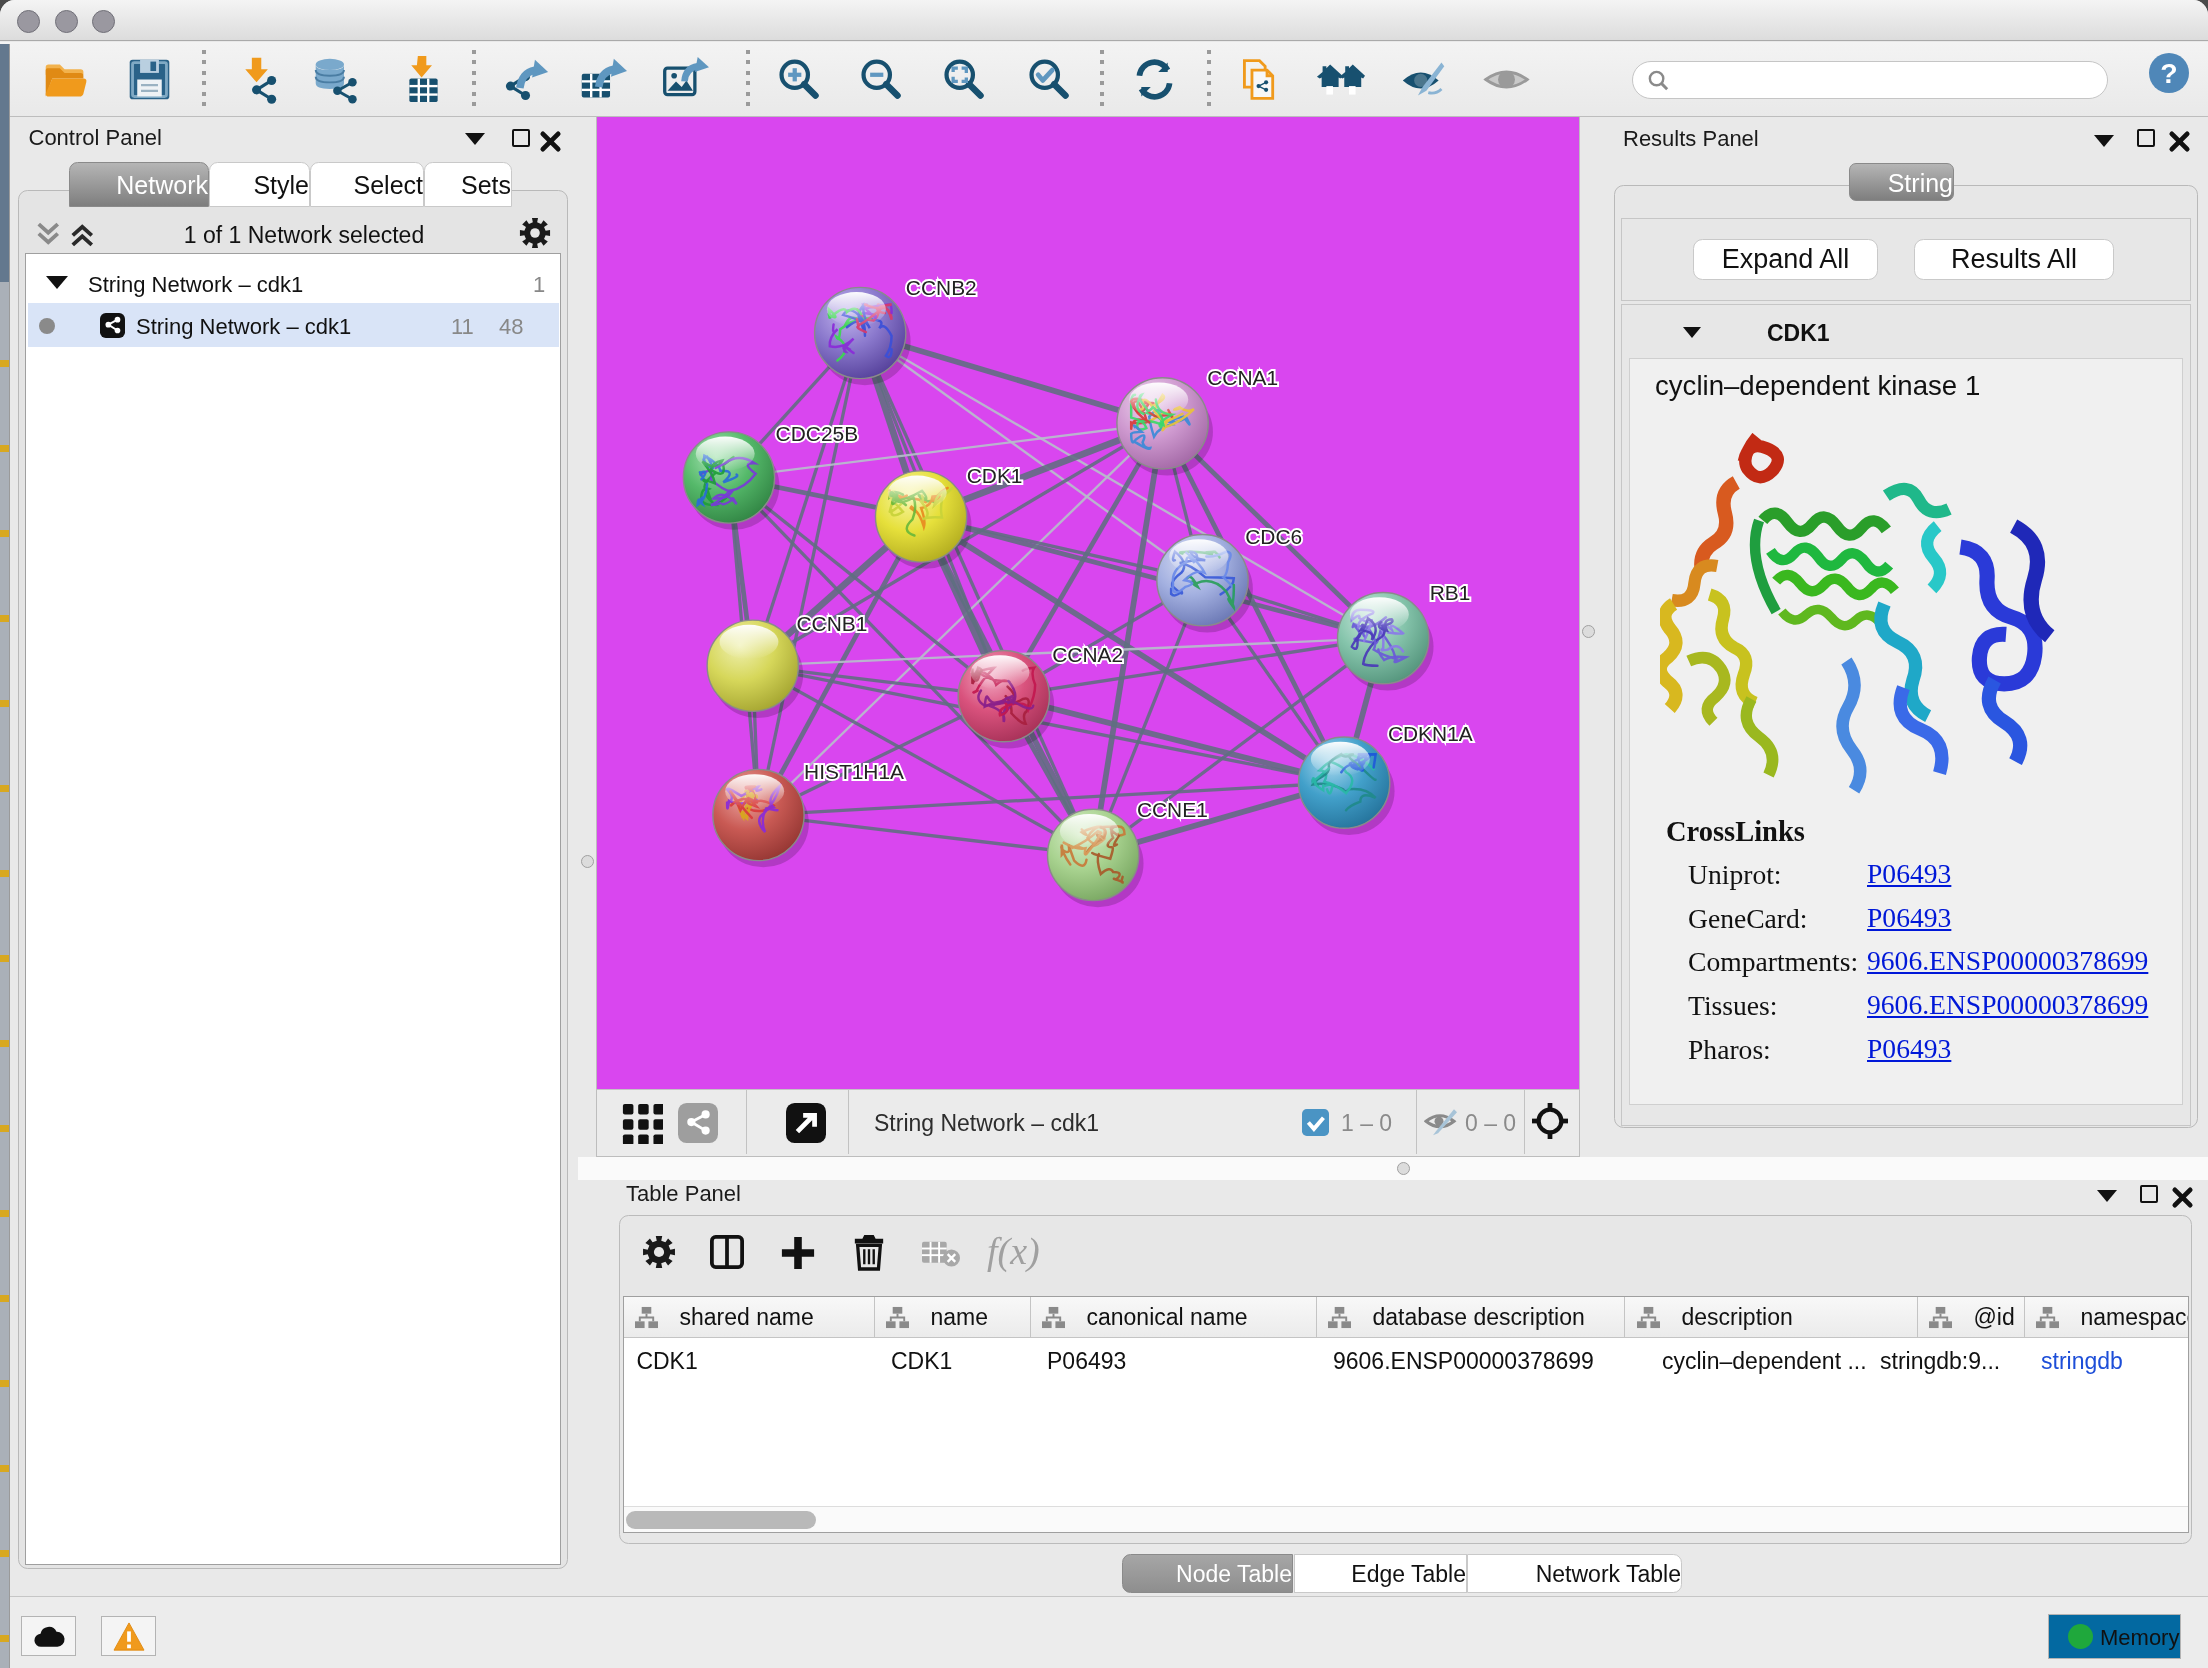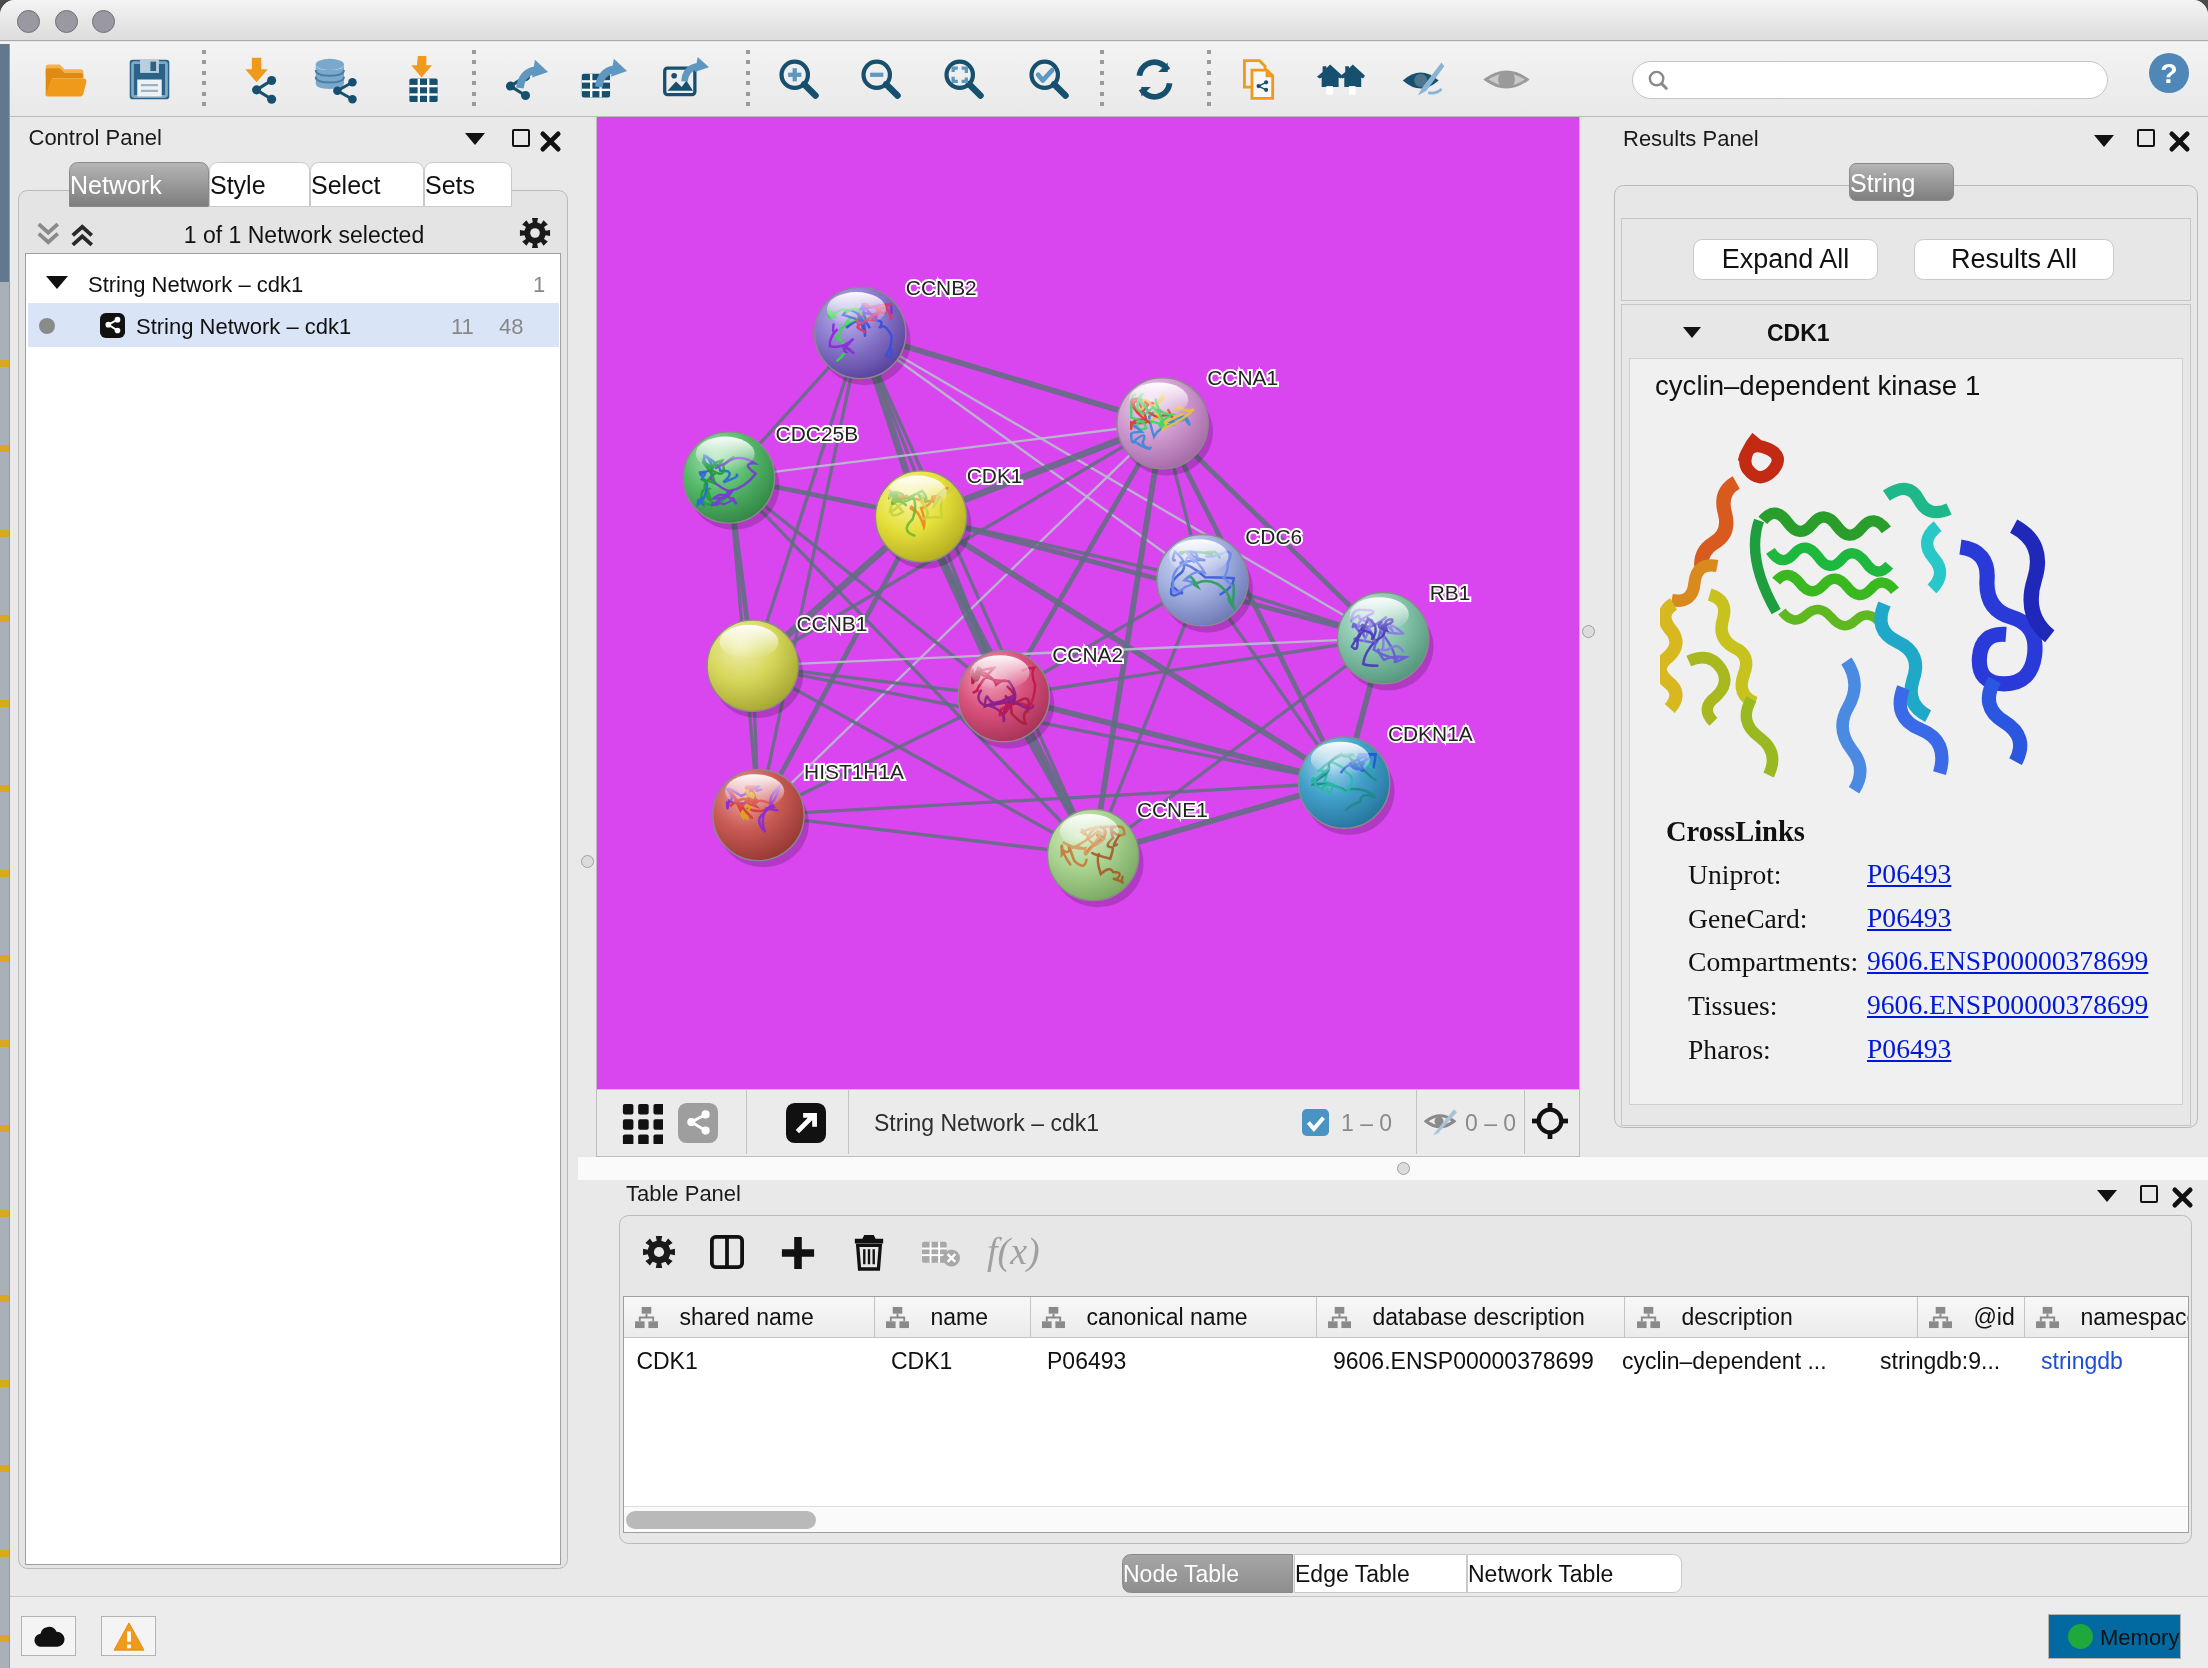--- a/index.html
+++ b/index.html
@@ -17,21 +17,21 @@
 .tsep { position:absolute; top:7.6px; height:59px; width:3.8px;
   background-image:repeating-linear-gradient(#9a9a9a 0 3.8px, transparent 3.8px 10.5px); }
 #search { position:absolute; left:1632px; top:19px; width:476px; height:38px; background:#fff;
   border:1.9px solid #c5c5c5; border-radius:19px; }
 #help { position:absolute; left:2149px; top:11.4px; width:40px; height:40px; border-radius:50%;
   background:#4f87b8; color:#fff; font-size:28.5px; font-weight:bold; text-align:center; line-height:40px; }
 .phdr { font-size:22px; color:#1a1a1a; }
 .tri { width:0; height:0; border-left:10.5px solid transparent; border-right:10.5px solid transparent;
   border-top:12.4px solid #111; }
 .sq { width:18px; height:18px; border:2.9px solid #111; border-radius:1.9px; }
-.tab { position:absolute; height:45px; text-align:left; font-size:25px; line-height:45px;
+.tab { position:absolute; height:45px; text-align:right; font-size:25px; line-height:45px;
   background:#fff; border:1px solid #c9c9c9; border-radius:8.6px 8.6px 0 0; color:#111; }
 .tabsel { background:linear-gradient(#b5b5b5,#7e7e7e); color:#fff; border-color:#8a8a8a; }
 .btn { position:absolute; background:#fff; border:1.9px solid #c9c9c9; border-radius:9.5px;
   text-align:center; font-size:27px; color:#111; }
 a.lnk { color:#0018d8; text-decoration:underline; }
 .serif { font-family:"Liberation Serif",serif; }
 .hcell { position:absolute; top:0; height:41px; border-right:1px solid #c4c4c4; padding-left:9.5px;
   display:flex; align-items:center; justify-content:flex-start; gap:21px; overflow:hidden; }
 .hcell svg { flex-shrink:0; }
 .hlb { font-size:23px; color:#111; white-space:nowrap; }
@@ -651,21 +651,21 @@
           <rect x="1" y="16" width="10" height="7" fill="#8a8a8a"></rect>
           <rect x="15" y="16" width="10" height="7" fill="#8a8a8a"></rect>
           <path d="M13 8 v4 M6 16 v-4 h14 v4" fill="none" stroke="#8a8a8a" stroke-width="2"></path>
         </svg>
         <span class="hlb">namespace</span>
       </div>
   <div class="abs" style="left:12.4px;top:51px;font-size:23px;color:#111">CDK1</div>
   <div class="abs" style="left:267px;top:51px;font-size:23px;color:#111">CDK1</div>
   <div class="abs" style="left:423px;top:51px;font-size:23px;color:#111">P06493</div>
   <div class="abs" style="left:709px;top:51px;font-size:23px;color:#111">9606.ENSP00000378699</div>
-  <div class="abs" style="left:998px;top:51px;font-size:23px;color:#111">cyclin–dependent ...</div>
+  <div class="abs" style="left:1038px;top:51px;font-size:23px;color:#111">cyclin–dependent ...</div>
   <div class="abs" style="left:1256px;top:51px;font-size:23px;color:#111">stringdb:9...</div>
   <div class="abs" style="left:1417px;top:51px;font-size:23px;color:#1d4ed8">stringdb</div>
   <div style="position:absolute;left:0;top:209px;width:1564px;height:26px;background:#fafafa;border-top:1px solid #ddd">
     <div style="position:absolute;left:1.9px;top:3.8px;width:190px;height:18px;border-radius:9.5px;background:#b9b9b9"></div>
   </div>
 </div>
 
 <div class="abs tab tabsel" style="left:1122px;top:1554px;width:171px;height:39px;line-height:39px;border-radius:8.6px 0 0 8.6px;font-size:23px;background:linear-gradient(#a6a6a6,#8e8e8e)">Node Table</div>
 <div class="abs tab" style="left:1294px;top:1554px;width:173px;height:39px;line-height:39px;border-radius:0;font-size:23px">Edge Table</div>
 <div class="abs tab" style="left:1467px;top:1554px;width:215px;height:39px;line-height:39px;border-radius:0 8.6px 8.6px 0;font-size:23px">Network Table</div>

